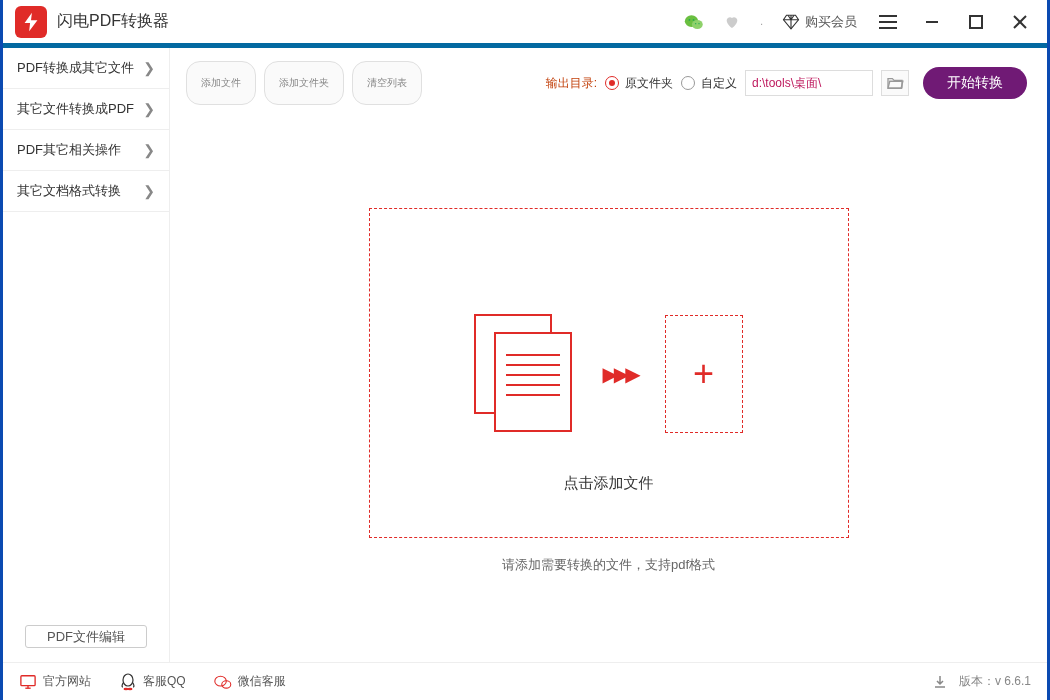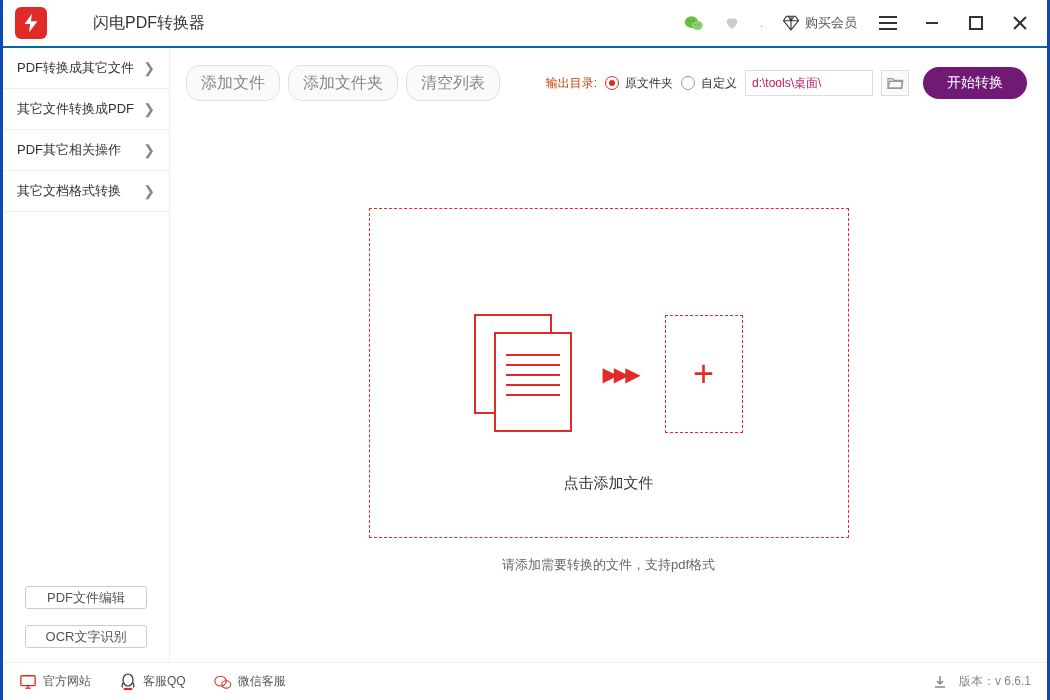--- a/index.html
+++ b/index.html
@@ -1,39 +1,39 @@
 <!DOCTYPE html>
 <html><head>
   <meta charset="utf-8">
   <style>
     * { margin: 0; padding: 0; box-sizing: border-box; }
     body { font-family: "Microsoft YaHei", "PingFang SC", sans-serif; width: 1050px; height: 700px; overflow: hidden; background: #fff; }
     
-    .titlebar { height: 48px; display: flex; align-items: center; border-bottom: 2px solid #0369a1; gap: 36px; }
+    .titlebar { height: 48px; display: flex; align-items: center; border-bottom: 5px solid #0369a1; }
     .logo { width: 32px; height: 32px; margin: 0 10px 0 12px; background: #e02b28; border-radius: 6px; display: flex; align-items: center; justify-content: center; }
     .logo svg { width: 22px; height: 22px; }
     .app-title { font-size: 16px; color: #333; font-weight: 400; }
     .titlebar-right { margin-left: auto; display: flex; align-items: center; gap: 18px; padding-right: 14px; }
     .tb-icon { width: 20px; height: 20px; display: flex; align-items: center; justify-content: center; color: #666; cursor: pointer; }
     .tb-sep { font-size: 10px; color: #999; }
     .vip-link { display: flex; align-items: center; gap: 4px; color: #555; font-size: 13px; cursor: pointer; }
     .win-btn { width: 26px; height: 26px; display: flex; align-items: center; justify-content: center; cursor: pointer; color: #333; }
 
     .main { display: flex; height: 614px; }
     
     .sidebar { width: 167px; border-right: 1px solid #eee; display: flex; flex-direction: column; }
     .side-item { height: 41px; display: flex; align-items: center; padding: 0 14px; font-size: 13px; color: #333; border-bottom: 1px solid #eee; cursor: pointer; justify-content: space-between; }
     .side-item .chev { color: #888; font-size: 14px; }
     .side-spacer { flex: 1; }
     .side-btn { margin: 8px 22px; height: 23px; border: 1px solid #ccc; border-radius: 3px; background: #fff; font-size: 13px; color: #555; display: flex; align-items: center; justify-content: center; cursor: pointer; }
     .side-btn:last-of-type { margin-bottom: 14px; }
 
     .content { flex: 1; display: flex; flex-direction: column; }
     .toolbar { height: 70px; display: flex; align-items: center; padding: 0 20px 0 16px; gap: 8px; }
-    .pill { height: 36px; padding: 0 14px; border: 1px solid #e0e0e0; border-radius: 14px; background: #fafafa; color: #888; font-size: 16px; display: inline-flex; align-items: center; cursor: pointer; }
+    .pill { height: 44px; padding: 0 14px; border: 1px solid #e0e0e0; border-radius: 14px; background: #fafafa; color: #888; font-size: 10px; display: inline-flex; align-items: center; cursor: pointer; }
     .out-label { font-size: 12px; color: #c2410c; margin-left: auto; }
     .radio-grp { display: flex; align-items: center; gap: 6px; font-size: 12px; color: #333; }
     .radio { width: 14px; height: 14px; border: 1px solid #999; border-radius: 50%; display: inline-flex; align-items: center; justify-content: center; cursor: pointer; }
     .radio.selected { border-color: #e02b28; }
     .radio.selected::after { content: ""; width: 6px; height: 6px; border-radius: 50%; background: #e02b28; }
     .path-input { width: 128px; height: 26px; border: 1px solid #ddd; font-size: 12px; padding: 0 6px; color: #be185d; background: #fff; }
     .folder-btn { width: 28px; height: 26px; border: 1px solid #ddd; background: #fafafa; display: flex; align-items: center; justify-content: center; cursor: pointer; color: #888; }
     .start-btn { height: 32px; padding: 0 24px; border-radius: 16px; background: #701a75; color: #fff; font-size: 14px; border: none; cursor: pointer; margin-left: 6px; }
 
     .dropzone-wrap { flex: 1; display: flex; flex-direction: column; align-items: center; padding-top: 90px; }
@@ -134,21 +134,20 @@
     <div class="side-item">
       <span>PDF其它相关操作</span>
       <span class="chev">❯</span>
     </div>
     <div class="side-item">
       <span>其它文档格式转换</span>
       <span class="chev">❯</span>
     </div>
     <div class="side-spacer"></div>
     <button class="side-btn">PDF文件编辑</button>
-    <button class="side-btn">OCR文字识别</button>
   </div>
 
   <div class="content">
     <div class="toolbar">
       <span class="pill">添加文件</span>
       <span class="pill">添加文件夹</span>
       <span class="pill">清空列表</span>
 
       <span class="out-label">输出目录:</span>
 

